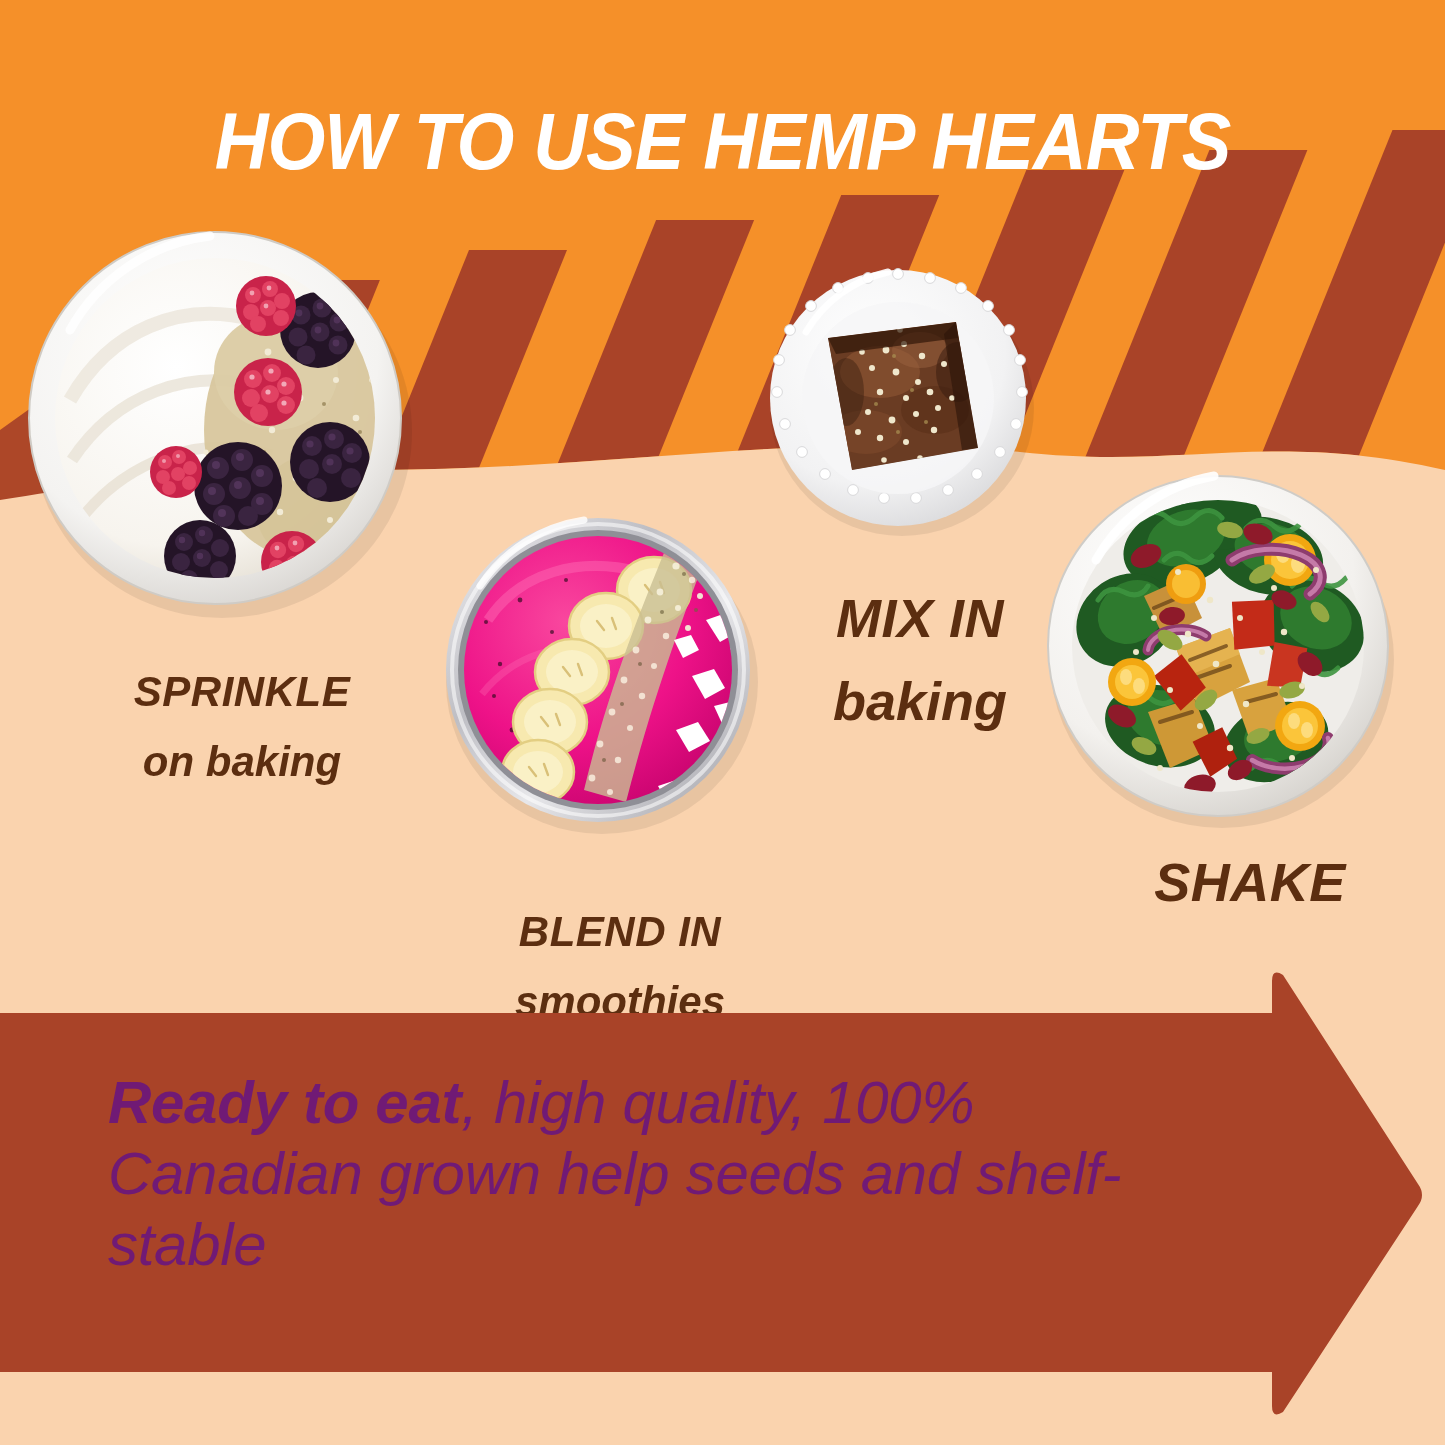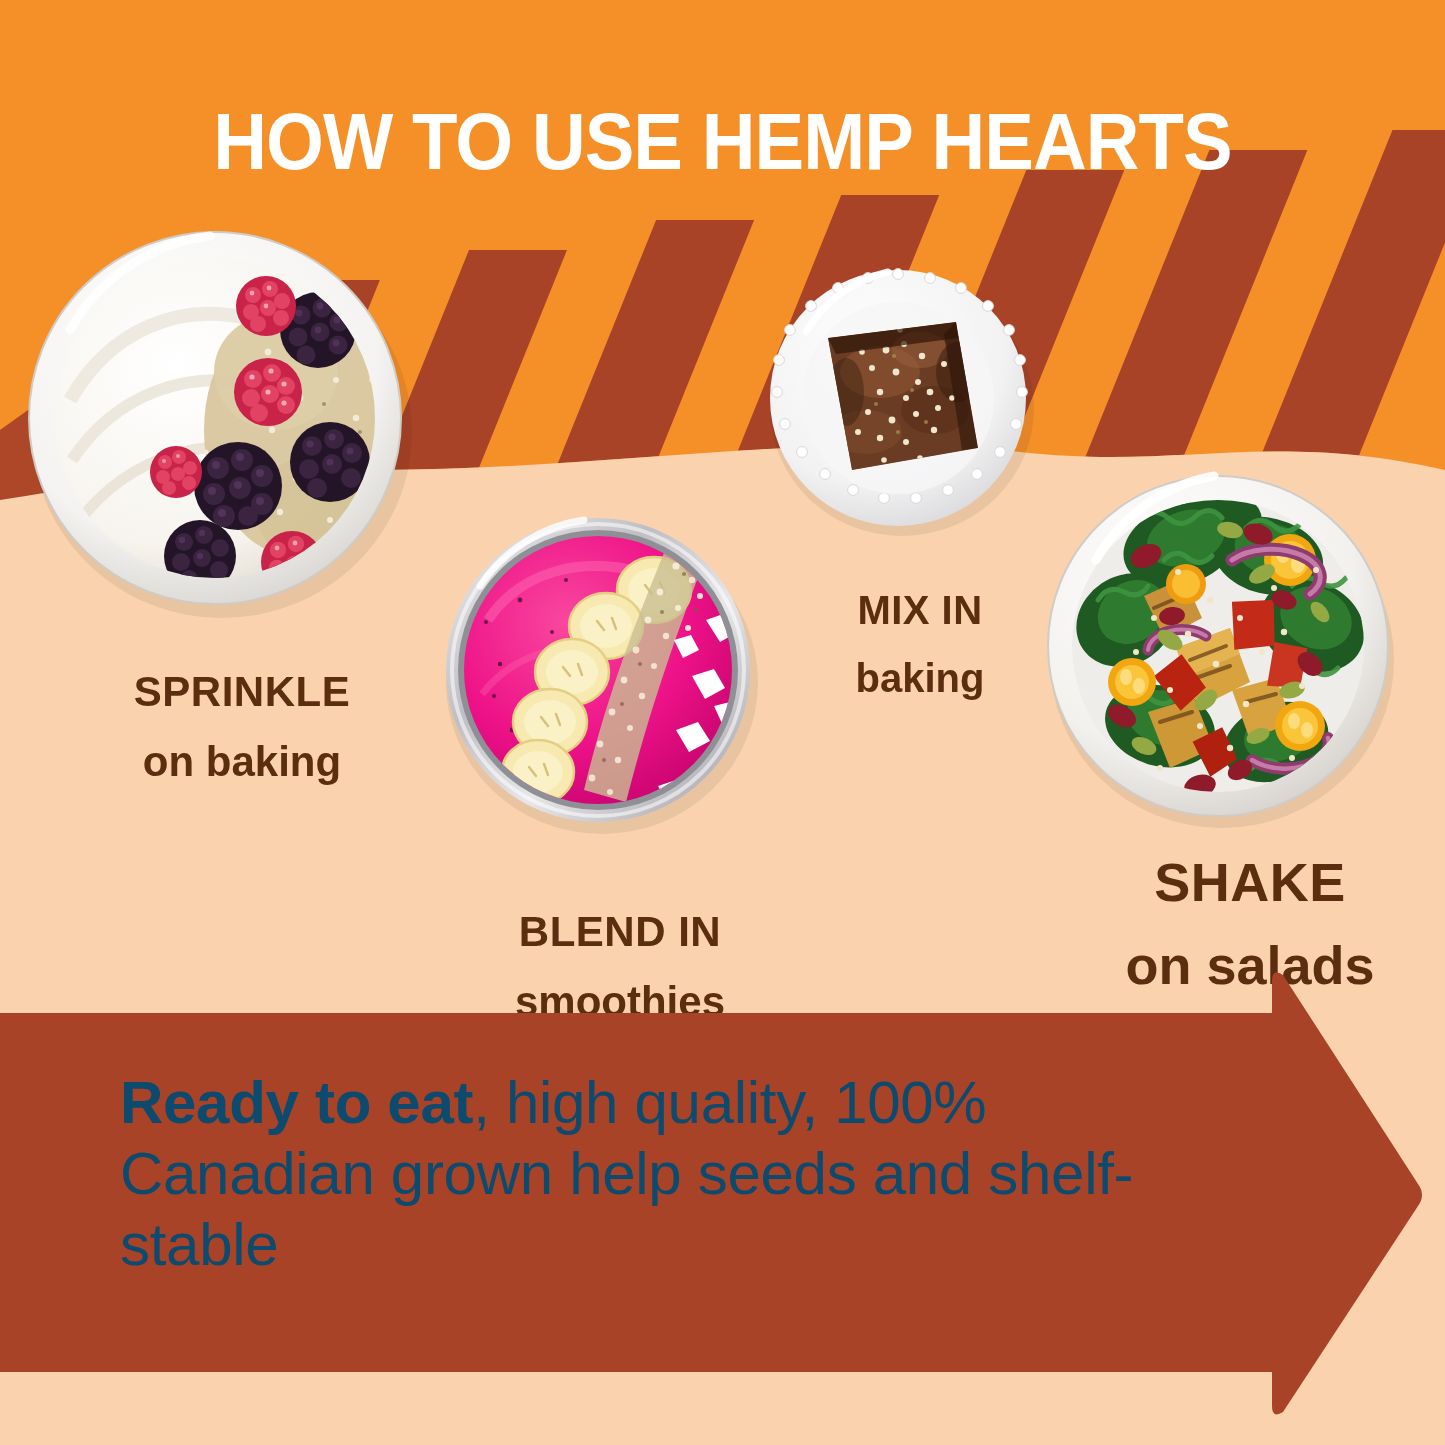--- a/index.html
+++ b/index.html
@@ -2,21 +2,21 @@
 <html><head>
 <meta charset="utf-8">
 <style>
   html,body{margin:0;padding:0;}
   body{
     width:1445px;height:1445px;overflow:hidden;
     background:#F59029;
     font-family:"Liberation Sans", sans-serif;
     position:relative;
   }
-  #stage{position:absolute;inset:0;width:1445px;height:1445px;}
+  #stage{position:absolute;inset:0;width:1445px;height:1445px;font-style:italic;}
   .layer{position:absolute;inset:0;width:1445px;height:1445px;}
   svg.layer{display:block;}
 
   
   #title{
     position:absolute;left:0;top:102px;width:1445px;
     text-align:center;
     color:#FFFFFF;
     font-family:"Liberation Sans", sans-serif;
     font-weight:bold;
@@ -37,28 +37,28 @@
     font-weight:bold;
     text-align:center;
     line-height:1.12;
     user-select:none;
   }
   .caption .l1{display:block;letter-spacing:0.5px;}
   .caption .l2{display:block;margin-top:23px;}
 
   #cap-yogurt{left:42px;top:668px;width:400px;font-size:42px;}
   #cap-smoothie{left:420px;top:908px;width:400px;font-size:42px;}
-  #cap-baking{left:770px;top:588px;width:300px;font-size:40px;}
+  #cap-baking{left:770px;top:588px;width:300px;font-size:54px;}
   #cap-salad{left:1090px;top:852px;width:320px;font-size:54px;}
 
   
   #banner-text{
     position:absolute;
-    left:120px;top:1068px;width:1100px;
-    color:#0c4a6e;
+    left:108px;top:1068px;width:1100px;
+    color:#701a75;
     font-family:"Liberation Sans", sans-serif;
     font-weight:normal;
     font-size:60px;
     line-height:1.18;
     letter-spacing:-0.3px;
     user-select:none;
   }
   #banner-text .strong{font-weight:bold;}
 </style>
 </head>
@@ -735,21 +735,20 @@
     <span class="l2">smoothies</span>
   </div>
 
   <div class="caption" id="cap-baking">
     <span class="l1">MIX IN</span>
     <span class="l2">baking</span>
   </div>
 
   <div class="caption" id="cap-salad">
     <span class="l1">SHAKE</span>
-    <span class="l2">on salads</span>
   </div>
 
   <svg class="layer" viewBox="0 0 1445 1445">
     <path d="M0,1013
              H1272
              V981
              Q1272,968 1283,975
              L1418,1184
              Q1426,1195 1418,1206
              L1283,1412

